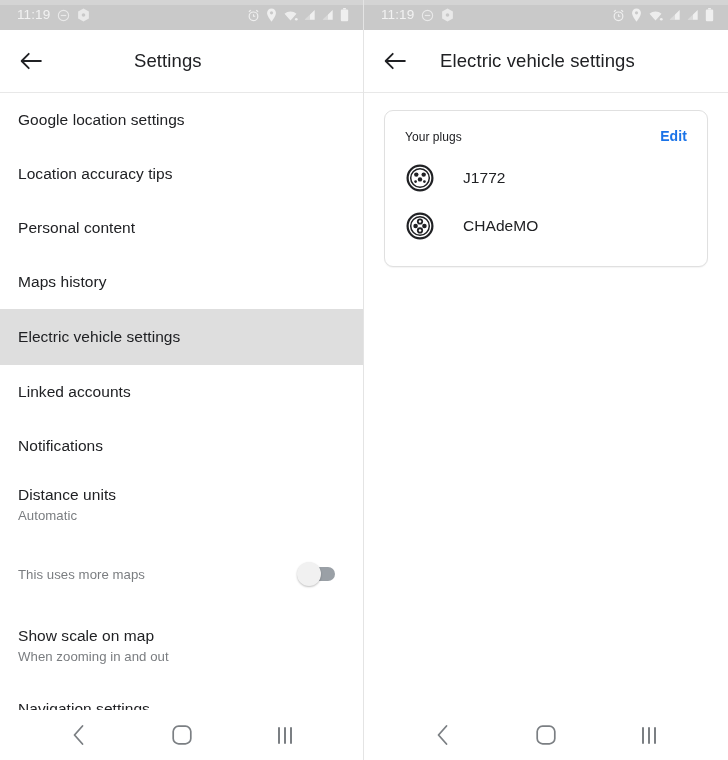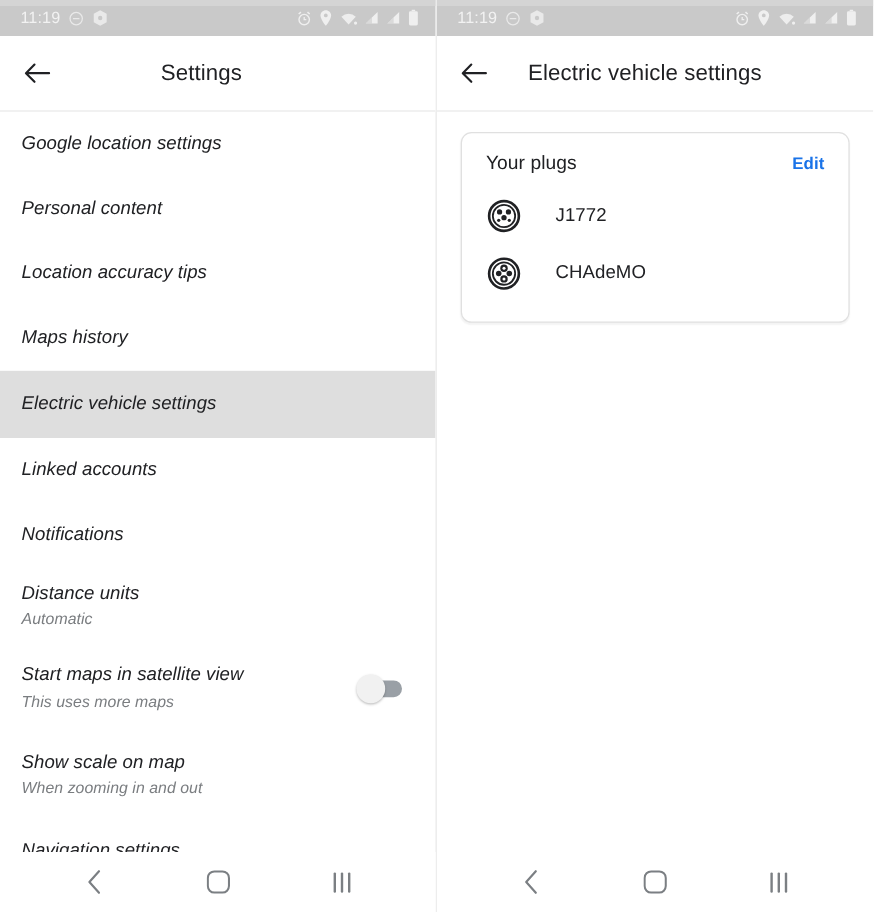--- a/index.html
+++ b/index.html
@@ -98,21 +98,21 @@
   }
   .list-row {
     position: relative;
     padding: 0 18px;
     display: flex;
     align-items: center;
     min-height: 54px;
     cursor: pointer;
   }
   .list-row.selected { background: #dedede; }
-  .row-text { flex: 1 1 auto; min-width: 0; font-style: italic; }
+  .row-text { flex: 1 1 auto; min-width: 0; }
   .row-title {
     font-size: 15.5px;
     color: #202124;
     line-height: 1.25;
     letter-spacing: 0.05px;
   }
   .row-sub {
     font-size: 13.2px;
     color: #7a7d80;
     line-height: 1.35;
@@ -150,21 +150,21 @@
     padding: 17px 20px 16px 20px;
     box-shadow: 0 1px 1px rgba(60,64,67,0.06);
   }
   .card-head {
     display: flex;
     align-items: baseline;
     justify-content: space-between;
     margin-bottom: 10px;
   }
   .card-title {
-    font-size: 16px;
+    font-size: 12px;
     color: #202124;
     letter-spacing: 0.05px;
   }
   .card-action {
     font-size: 14px;
     font-weight: bold;
     color: #1a73e8;
     cursor: pointer;
     letter-spacing: 0.1px;
     margin-left: 8px;
@@ -288,27 +288,27 @@
     <div class="settings-list">
 
       <div class="list-row" style="height:54px">
         <div class="row-text">
           <div class="row-title">Google location settings</div>
         </div>
       </div>
 
       <div class="list-row" style="height:54px">
         <div class="row-text">
+          <div class="row-title">Location accuracy tips</div>
+        </div>
+      </div>
+
+      <div class="list-row" style="height:54px">
+        <div class="row-text">
           <div class="row-title">Personal content</div>
-        </div>
-      </div>
-
-      <div class="list-row" style="height:54px">
-        <div class="row-text">
-          <div class="row-title">Location accuracy tips</div>
         </div>
       </div>
 
       <div class="list-row" style="height:54px">
         <div class="row-text">
           <div class="row-title">Maps history</div>
         </div>
       </div>
 
       <div class="list-row selected" style="height:56px">
@@ -331,21 +331,20 @@
 
       <div class="list-row" style="height:64px">
         <div class="row-text">
           <div class="row-title">Distance units</div>
           <div class="row-sub">Automatic</div>
         </div>
       </div>
 
       <div class="list-row" style="height:73px">
         <div class="row-text">
-          <div class="row-title">Start maps in satellite view</div>
           <div class="row-sub">This uses more maps</div>
         </div>
         <div class="toggle">
           <span class="knob"></span>
         </div>
       </div>
 
       <div class="list-row" style="height:72px">
         <div class="row-text">
           <div class="row-title">Show scale on map</div>

